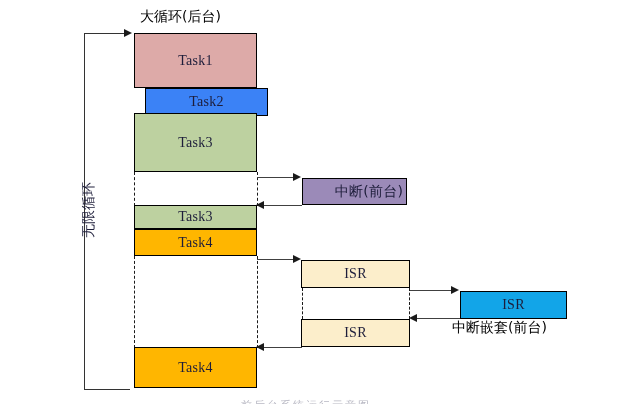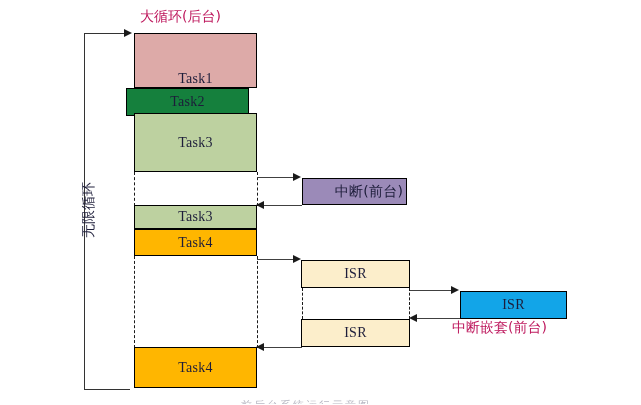--- a/index.html
+++ b/index.html
@@ -29,21 +29,21 @@
     align-items: center;
     justify-content: center;
     font-size: 14px;
     color: #1d1d3a;
     letter-spacing: 0.3px;
     white-space: nowrap;
   }
   .label {
     position: absolute;
     font-size: 14.5px;
-    color: #be185d;
+    color: #000000;
     white-space: nowrap;
     line-height: 1;
   }
   .cjk {
     font-family: "DejaVu Sans", "Liberation Sans", sans-serif;
     font-size: 14px;
   }
 
   
   .hline {
@@ -121,25 +121,25 @@
 
   <div class="vdash" style="left:134px; top:172px; height:34px;"></div>
   <div class="vdash" style="left:134px; top:256px; height:92px;"></div>
 
   <div class="vdash" style="left:257px; top:172px; height:34px;"></div>
   <div class="vdash" style="left:257px; top:256px; height:92px;"></div>
 
   <div class="vdash" style="left:302px; top:288px; height:31px;"></div>
   <div class="vdash" style="left:409px; top:288px; height:31px;"></div>
 
-  <div class="box" style="left:134px; top:33px; width:123px; height:55px; background:#ddaaa8;align-items:flex-end;">
+  <div class="box" style="left:134px; top:33px; width:123px; height:55px; background:#ddaaa8;">
     <span>Task1</span>
   </div>
 
-  <div class="box" style="left:126px; top:88px; width:123px; height:28px; background:#15803d;">
+  <div class="box" style="left:145px; top:88px; width:123px; height:28px; background:#3b82f6;">
     <span>Task2</span>
   </div>
 
   <div class="box" style="left:134px; top:113px; width:123px; height:59px; background:#bdd1a0;">
     <span>Task3</span>
   </div>
 
   <div class="box" style="left:134px; top:205px; width:123px; height:24px; background:#bdd1a0;">
     <span>Task3</span>
   </div>

